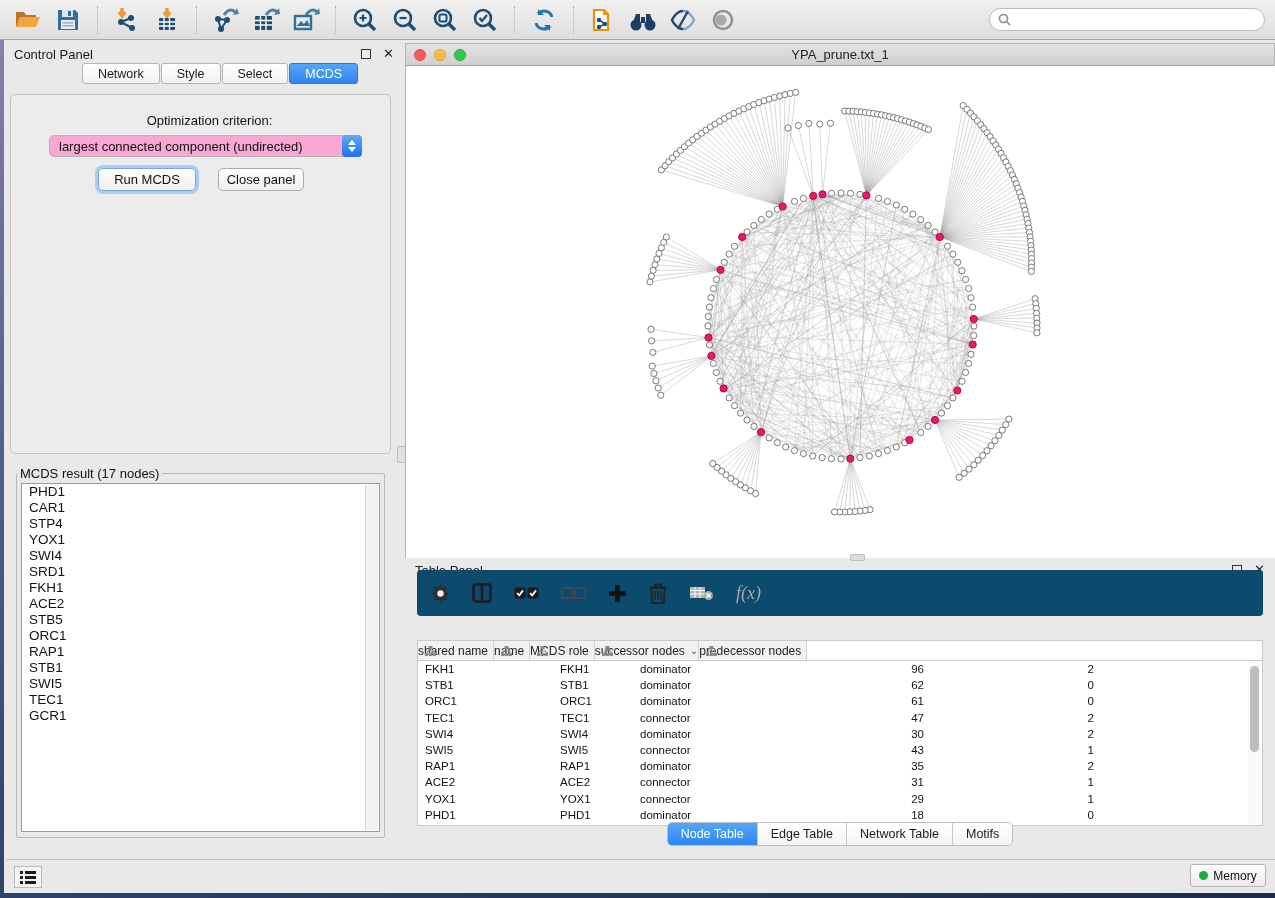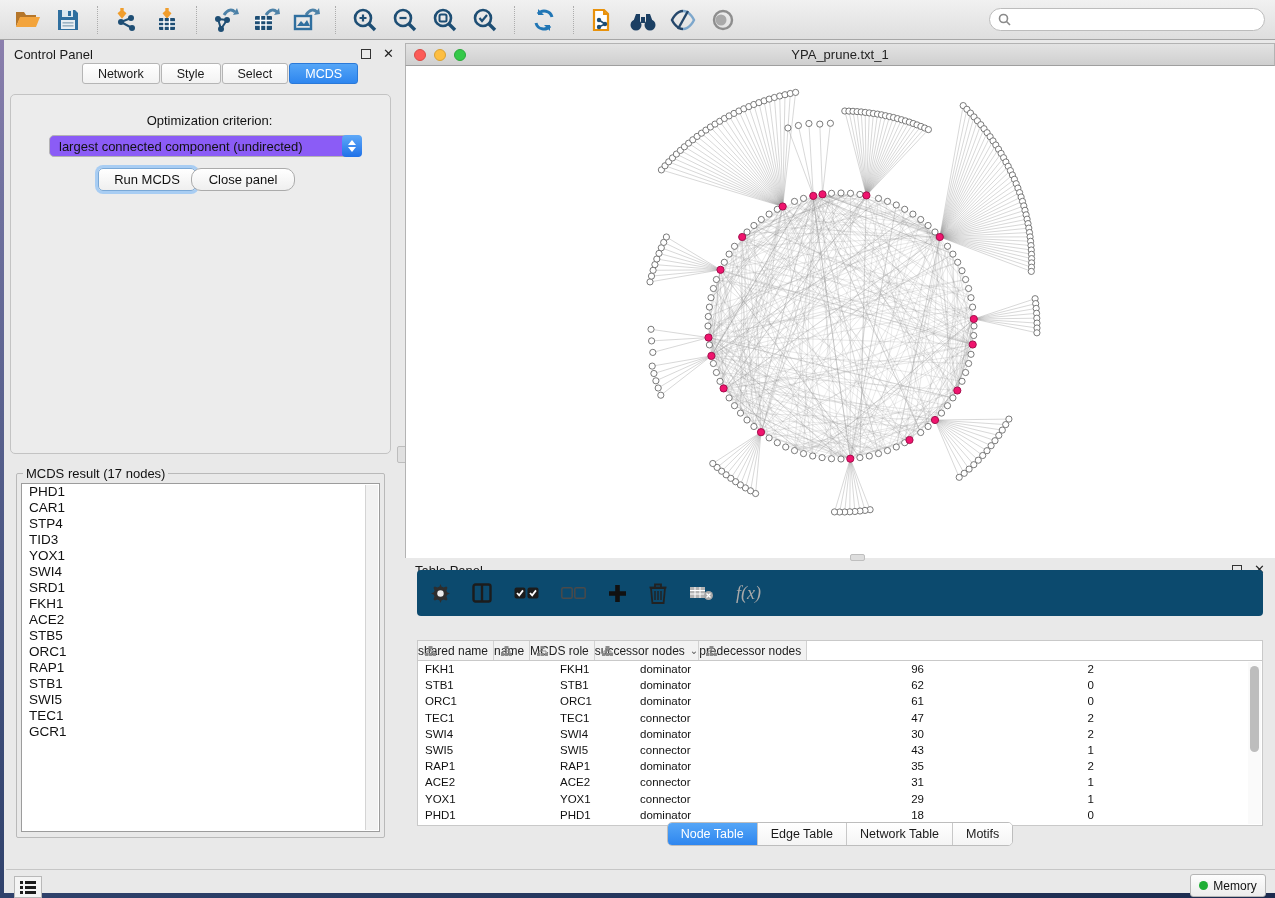--- a/index.html
+++ b/index.html
@@ -30,37 +30,37 @@
   .close-glyph { font-size:13px; font-weight:bold; color:#222; line-height:10px; }
 
   #cp-tabs { position:absolute; left:0; top:21px; width:100%; display:flex; justify-content:center; gap:1px;margin-left:16px; }
   .cp-tab { height:21px; padding:0 15px; font-size:12.5px; display:flex; align-items:center;
     background:linear-gradient(#ffffff,#f2f2f2); border:1px solid #b5b5b5; color:#1a1a1a; border-radius:3px; }
   .cp-tab.selected { background:linear-gradient(#55a6f7,#2e86ef); border-color:#2a79d8; color:#fff; }
 
   #cp-subpanel { position:absolute; left:6px; top:52px; width:381px; height:360px;
     background:#ececec; border:1px solid #c3c3c3; border-radius:5px; }
   #opt-label { position:absolute; left:9px; top:18px; width:100%; text-align:center; font-size:13px; color:#111; }
-  #opt-select { position:absolute; left:38px; top:40px; width:313px; height:22px; background:#8b5cf6;
+  #opt-select { position:absolute; left:38px; top:40px; width:313px; height:22px; background:#f9a8d4;
     border:1px solid #b4b4b4; border-radius:5px; display:flex; align-items:center;gap:7px; }
   #opt-select .sel-text { flex:1; font-size:13px; color:#111; padding-left:9px; white-space:nowrap; }
   #opt-select .stepper { width:20px; height:22px; margin-right:-1px; border-radius:4px;
     background:linear-gradient(#5fa9f8,#1f71e8); display:flex; flex-direction:column; align-items:center; justify-content:center; gap:2px; }
   .stepper i { width:0; height:0; border-left:4px solid transparent; border-right:4px solid transparent; display:block; }
   .stepper .up { border-bottom:5px solid #fff; }
   .stepper .dn { border-top:5px solid #fff; }
   .cp-btn { position:absolute; top:73px; height:23px; background:linear-gradient(#ffffff,#efefef);
     border:1px solid #ababab; border-radius:5px; font-size:13px; color:#111;
     display:flex; align-items:center; justify-content:center; }
   #run-btn { left:87px; width:98px; box-shadow:0 0 0 3px #a8cdf3; border-color:#7aa8d6; }
-  #closepanel-btn { left:180px; width:104px;border-radius:10px; }
+  #closepanel-btn { left:207px; width:86px; }
 
   #mcds-fieldset { position:absolute; left:12px; top:424px; width:369px; height:372px;
     border:1px solid #b9b9b9; border-radius:2px; padding:0; background:#e9e9e9; }
-  #mcds-fieldset legend { font-size:13px; color:#111; margin-left:6px; padding:0 3px; }
+  #mcds-fieldset legend { font-size:13px; color:#111; padding:0 3px; }
   #mcds-list { position:absolute; left:4px; top:2px; right:4px; bottom:5px; background:#fff;
     border:1px solid #9c9c9c; overflow:hidden; }
   #mcds-list .item { font-size:13.5px; color:#111; line-height:16px; padding-left:7px; }
   #mcds-scroll { position:absolute; right:1px; top:1px; bottom:1px; width:13px;
     background:#f2f2f2; border-left:1px solid #d4d4d4; }
 
   
   #v-splitter { position:absolute; left:400px; top:0; width:5px; height:816px; }
   #v-handle { position:absolute; left:393px; top:406px; width:12px; height:17px;
     background:#e0e0e0; border:1px solid #bdbdbd; border-radius:2px; }
@@ -100,21 +100,21 @@
   #tbl-thumb { position:absolute; left:2px; top:4px; width:9px; height:86px; background:#bdbdbd; border-radius:5px; }
 
   #tp-tabs { position:absolute; left:0; top:264px; width:100%; display:flex; justify-content:center; }
   #tp-tabgroup { display:flex; border:1px solid #bdbdbd; border-radius:5px; overflow:hidden; background:#fff; }
   .tp-tab { height:22px; padding:0 13px; font-size:12.5px; color:#1a1a1a; display:flex; align-items:center;
     border-right:1px solid #c8c8c8; background:linear-gradient(#ffffff,#f4f4f4); }
   .tp-tab:last-child { border-right:none; }
   .tp-tab.selected { background:linear-gradient(#55a6f7,#2e86ef); color:#fff; }
 
   
-  #status-bar { position:absolute; left:2px; right:0; bottom:0; height:24px;
+  #status-bar { position:absolute; left:2px; right:0; bottom:0; height:34px;
     background:#e9e9e9; border-top:1px solid #c6c6c6; }
   #list-btn { position:absolute; left:8px; top:6px; width:28px; height:22px;
     background:#f4f4f4; border:1px solid #b9b9b9; display:flex; align-items:center; justify-content:center; }
   #memory-btn { position:absolute; right:9px; top:4px; width:76px; height:23px;
     background:linear-gradient(#fdfdfd,#ececec); border:1px solid #b5b5b5; border-radius:3px;
     display:flex; align-items:center; justify-content:center; gap:5px; font-size:12px; color:#111; }
   #memory-dot { width:9px; height:9px; border-radius:50%; background:#1fae35; }
 </style>
 </head>
 <body>
@@ -294,21 +294,20 @@
       <div class="cp-btn" id="closepanel-btn">Close panel</div>
     </div>
     <fieldset id="mcds-fieldset">
       <legend>MCDS result (17 nodes)</legend>
       <div id="mcds-list">
         <div>
 
         <div class="item">PHD1</div>
             <div class="item">CAR1</div>
             <div class="item">STP4</div>
-            <div class="item">TID3</div>
             <div class="item">YOX1</div>
             <div class="item">SWI4</div>
             <div class="item">SRD1</div>
             <div class="item">FKH1</div>
             <div class="item">ACE2</div>
             <div class="item">STB5</div>
             <div class="item">ORC1</div>
             <div class="item">RAP1</div>
             <div class="item">STB1</div>
             <div class="item">SWI5</div>

